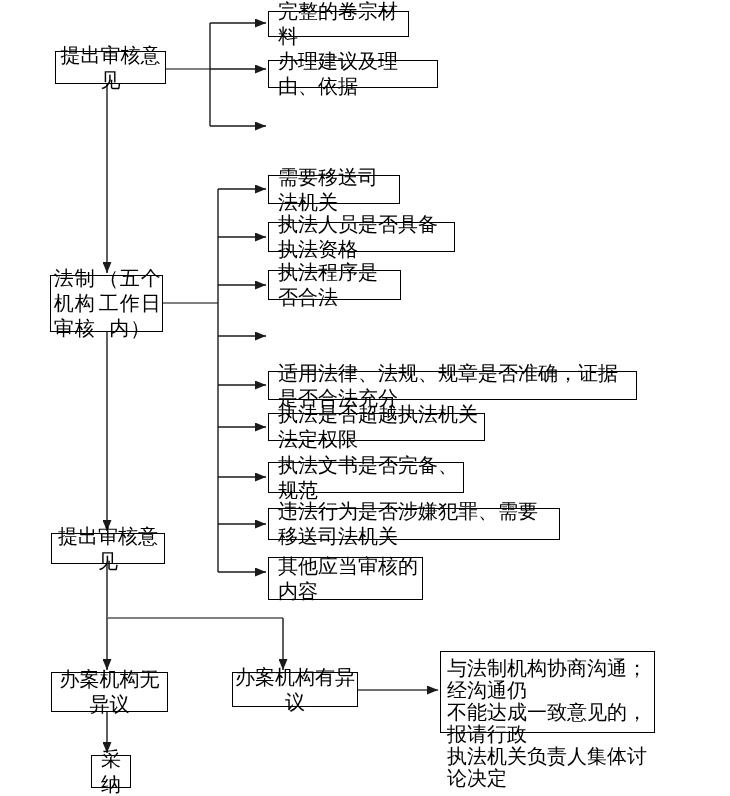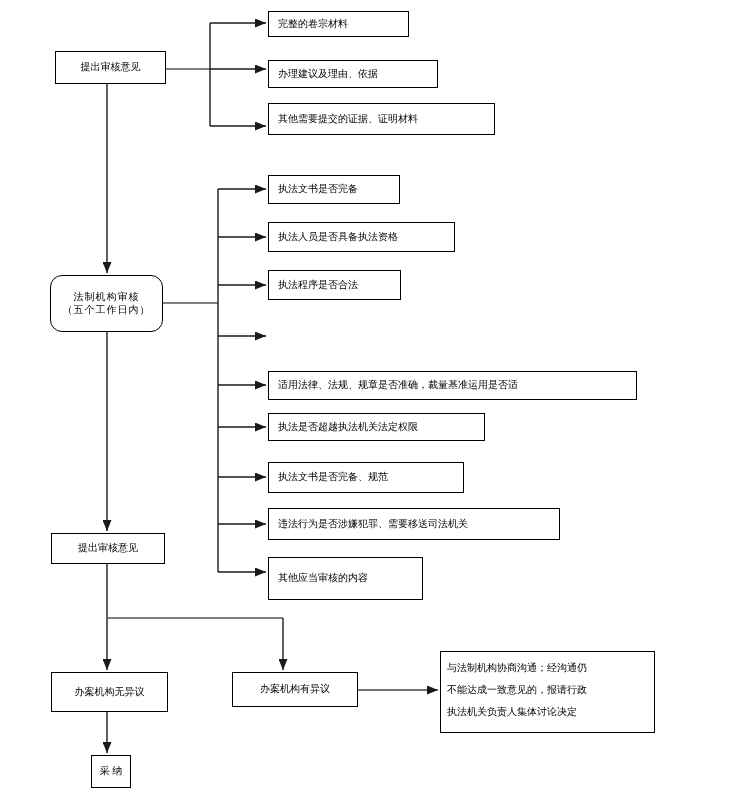--- a/index.html
+++ b/index.html
@@ -19,38 +19,37 @@
     position: absolute;
     left: 0;
     top: 0;
   }
   .node {
     position: absolute;
     box-sizing: border-box;
     border: 1px solid #000000;
     background: #ffffff;
     color: #000000;
-    font-size: 10px;
+    font-size: 20px;
     line-height: 1.25;
     display: flex;
     align-items: center;
     justify-content: center;
     text-align: center;
     font-family: Liberation Serif, serif;
   }
   .node.left {
     justify-content: flex-start;
     text-align: left;
     padding-left: 9px;
     padding-right: 4px;
   }
   .node.stacked {
-    flex-direction: column;
+    flex-direction: row;
     letter-spacing: 1px;
-    border-radius: 12px;
   }
   .node.multiline {
     align-items: flex-start;
     justify-content: flex-start;
     text-align: left;
     padding: 5px 6px;
     white-space: pre-line;
     line-height: 22px;
   }
   .node span { display: block; }
@@ -102,40 +101,37 @@
   <div class="node" style="left:55px; top:51px; width:111px; height:33px">
     <span>提出审核意见</span>
   </div>
 
   <div class="node left" style="left:268px; top:11px; width:141px; height:26px">
     <span>完整的卷宗材料</span>
   </div>
   <div class="node left" style="left:268px; top:60px; width:170px; height:28px">
     <span>办理建议及理由、依据</span>
   </div>
-  <div class="node left" style="left:268px; top:103px; width:227px; height:32px">
-    <span>其他需要提交的证据、证明材料</span>
-  </div>
 
   <div class="node stacked" style="left:50px; top:275px; width:113px; height:57px">
     <span>法制机构审核</span>
     <span>（五个工作日内）</span>
   </div>
 
   <div class="node left" style="left:268px; top:175px; width:132px; height:29px">
-    <span>执法文书是否完备</span>
+    <span>需要移送司法机关</span>
   </div>
   <div class="node left" style="left:268px; top:222px; width:187px; height:30px">
     <span>执法人员是否具备执法资格</span>
   </div>
   <div class="node left" style="left:268px; top:270px; width:133px; height:30px">
     <span>执法程序是否合法</span>
   </div>
   <div class="node left" style="left:268px; top:371px; width:369px; height:29px">
-    <span>适用法律、法规、规章是否准确，裁量基准运用是否适</span>
+    <span>适用法律、法规、规章是否准确，证据是否合法充分</span>
   </div>
   <div class="node left" style="left:268px; top:413px; width:217px; height:28px">
     <span>执法是否超越执法机关法定权限</span>
   </div>
   <div class="node left" style="left:268px; top:462px; width:196px; height:31px">
     <span>执法文书是否完备、规范</span>
   </div>
   <div class="node left" style="left:268px; top:508px; width:292px; height:32px">
     <span>违法行为是否涉嫌犯罪、需要移送司法机关</span>
   </div>

